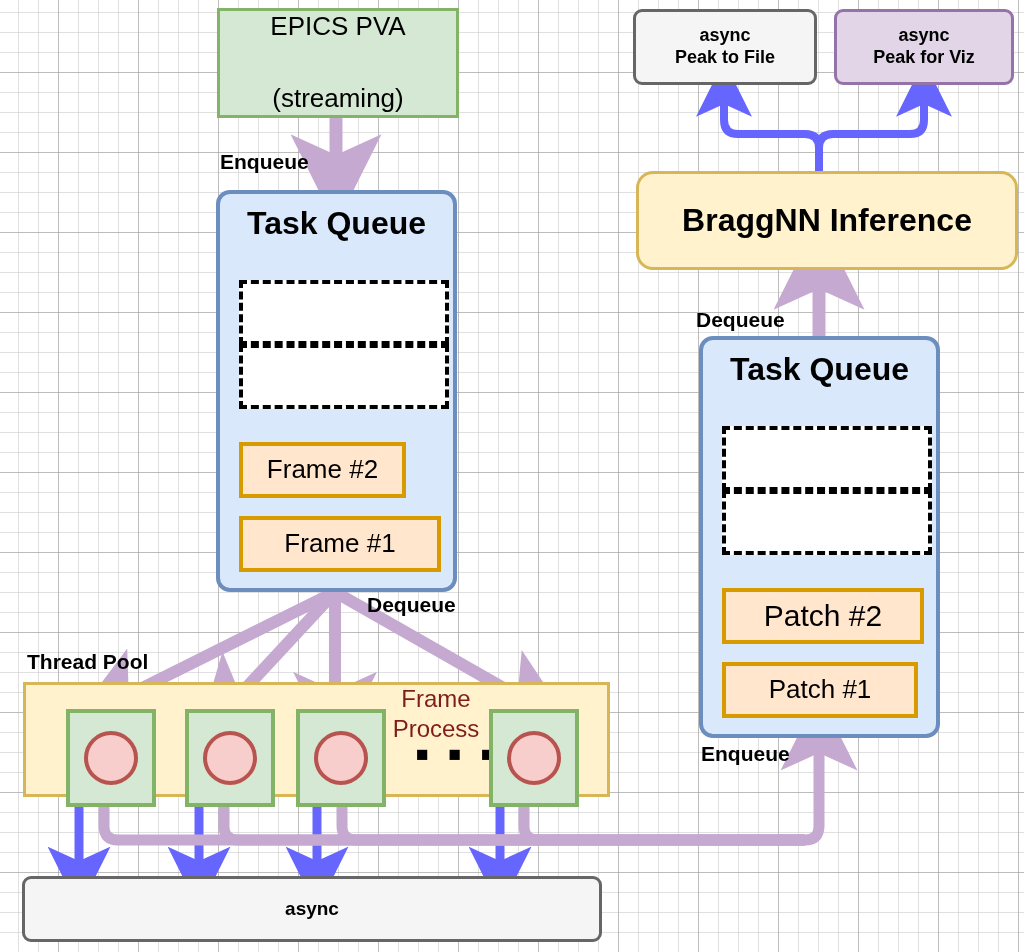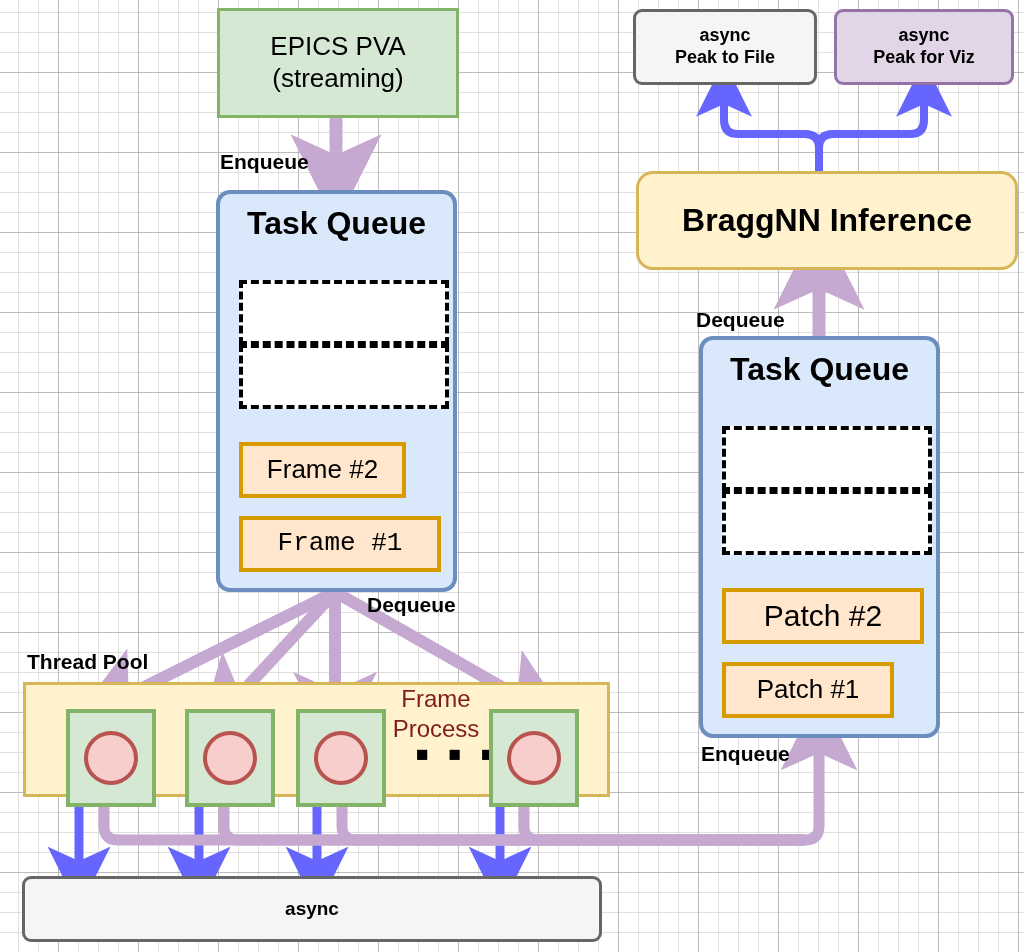--- a/index.html
+++ b/index.html
@@ -22,21 +22,21 @@
     background-size:80px 80px, 80px 80px, 20px 20px, 20px 20px;
     background-position:58px 72px, 58px 72px, 58px 72px, 58px 72px;
   }
   .node{position:absolute;box-sizing:border-box;display:flex;
         align-items:center;justify-content:center;text-align:center;
         line-height:1.22;}
   svg.edges{position:absolute;left:0;top:0;width:1024px;height:952px;
             pointer-events:none;}
 
   
-  .green{background:#d5e8d4;border:3px solid #82b366;}
+  .green{background:#d5e8d4;border:3px solid #82b366;justify-content:space-between;}
   .gray {background:#f5f5f5;border:3px solid #666666;border-radius:9px;}
   .purple{background:#e1d5e7;border:3px solid #9673a6;border-radius:9px;}
   .yellow{background:#fff2cc;border:3px solid #d6b656;}
   .blue {background:#dae8fc;border:4px solid #6c8ebf;border-radius:14px;}
   .orange{background:#ffe6cc;border:4px solid #d79b00;}
   .dashed{background:#ffffff;border:4px dashed #000000;}
   .threadpool{background:#fff2cc;border:3px solid #d6b656;}
   .worker{background:#d5e8d4;border:4px solid #82b366;}
   .circle{position:absolute;border-radius:50%;background:#f8cecc;
           border:4px solid #b85450;}
@@ -109,34 +109,34 @@
   </div>
 
   <div class="node blue" style="left:216px;top:190px;width:241px;height:402px;display:block;">
     <div style="position:absolute;left:0;right:0;top:10px;text-align:center;
                 font-size:32px;font-weight:bold;color:#000;">Task Queue</div>
     <div class="dashed" style="position:absolute;left:19px;top:86px;width:202px;height:57px;"></div>
     <div class="dashed" style="position:absolute;left:19px;top:150px;width:202px;height:57px;"></div>
     <div class="node orange" style="left:19px;top:248px;width:167px;height:56px;font-size:26px;">
       <span>Frame #2</span>
     </div>
-    <div class="node orange" style="left:19px;top:322px;width:202px;height:56px;font-size:26px;font-family:Liberation Mono, monospace;">
+    <div class="node orange" style="left:19px;top:322px;width:202px;height:56px;font-size:26px;">
       <span>Frame #1</span>
     </div>
   </div>
 
   <div class="node blue" style="left:699px;top:336px;width:241px;height:402px;display:block;">
     <div style="position:absolute;left:0;right:0;top:10px;text-align:center;
                 font-size:32px;font-weight:bold;color:#000;">Task Queue</div>
     <div class="dashed" style="position:absolute;left:19px;top:86px;width:202px;height:57px;"></div>
     <div class="dashed" style="position:absolute;left:19px;top:150px;width:202px;height:57px;"></div>
     <div class="node orange" style="left:19px;top:248px;width:202px;height:56px;font-size:30px;">
       <span>Patch #2</span>
     </div>
-    <div class="node orange" style="left:19px;top:322px;width:172px;height:56px;font-size:26px;">
+    <div class="node orange" style="left:19px;top:322px;width:196px;height:56px;font-size:26px;">
       <span>Patch #1</span>
     </div>
   </div>
 
   <div class="node threadpool" style="left:23px;top:682px;width:587px;height:115px;display:block;">
     <div class="plaintext" style="left:350px;top:-1px;width:120px;font-size:24px;">Frame
 Process</div>
     <div class="dots" style="left:390px;top:56px;font-size:21px;">■ ■ ■</div>
 
     <div class="worker" style="position:absolute;left:40px;top:24px;width:82px;height:90px;">

